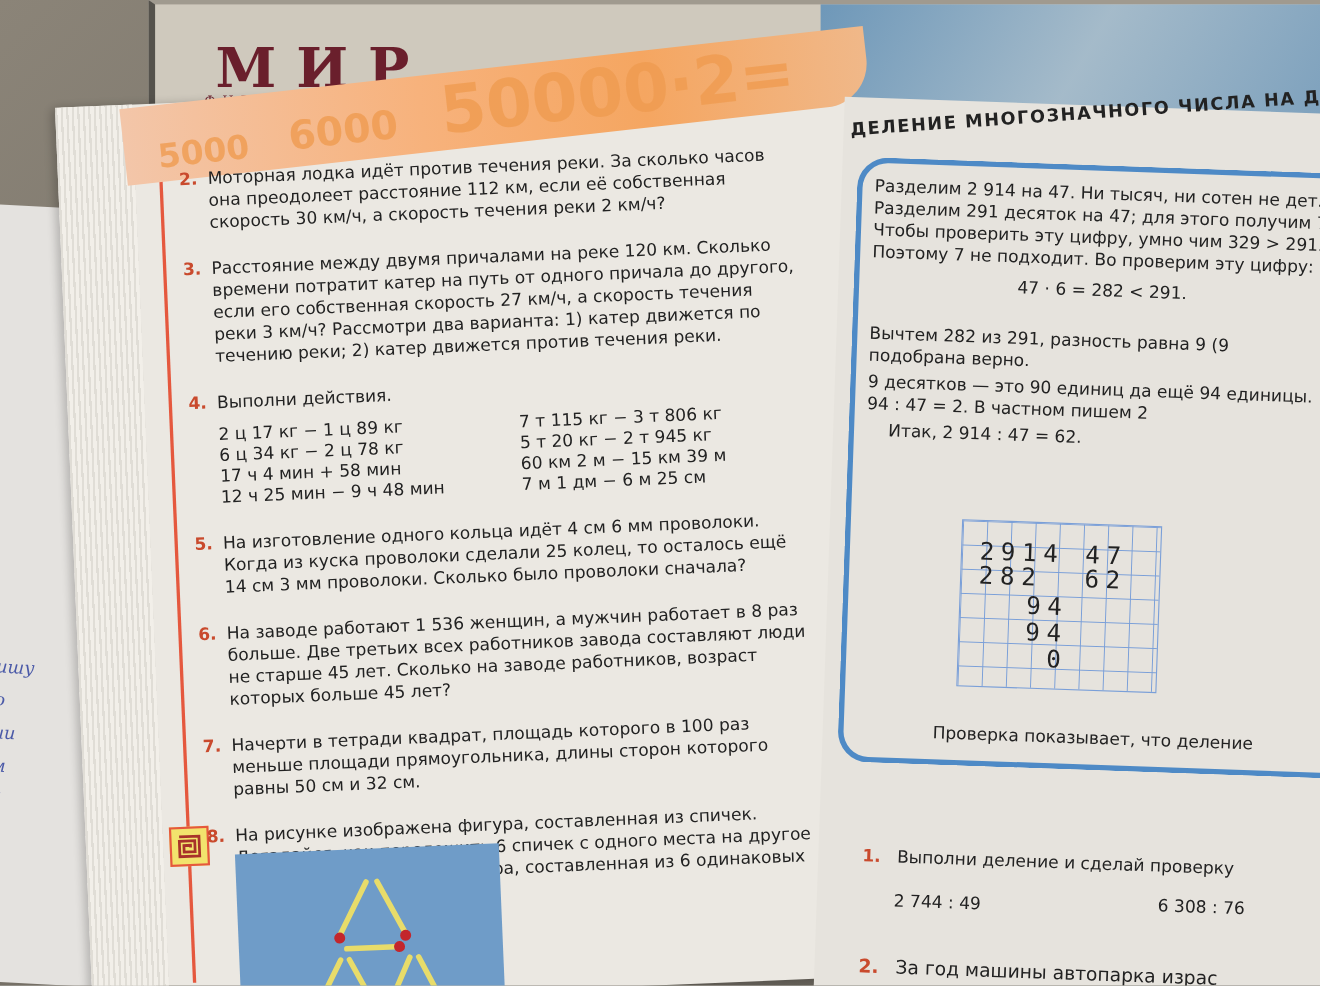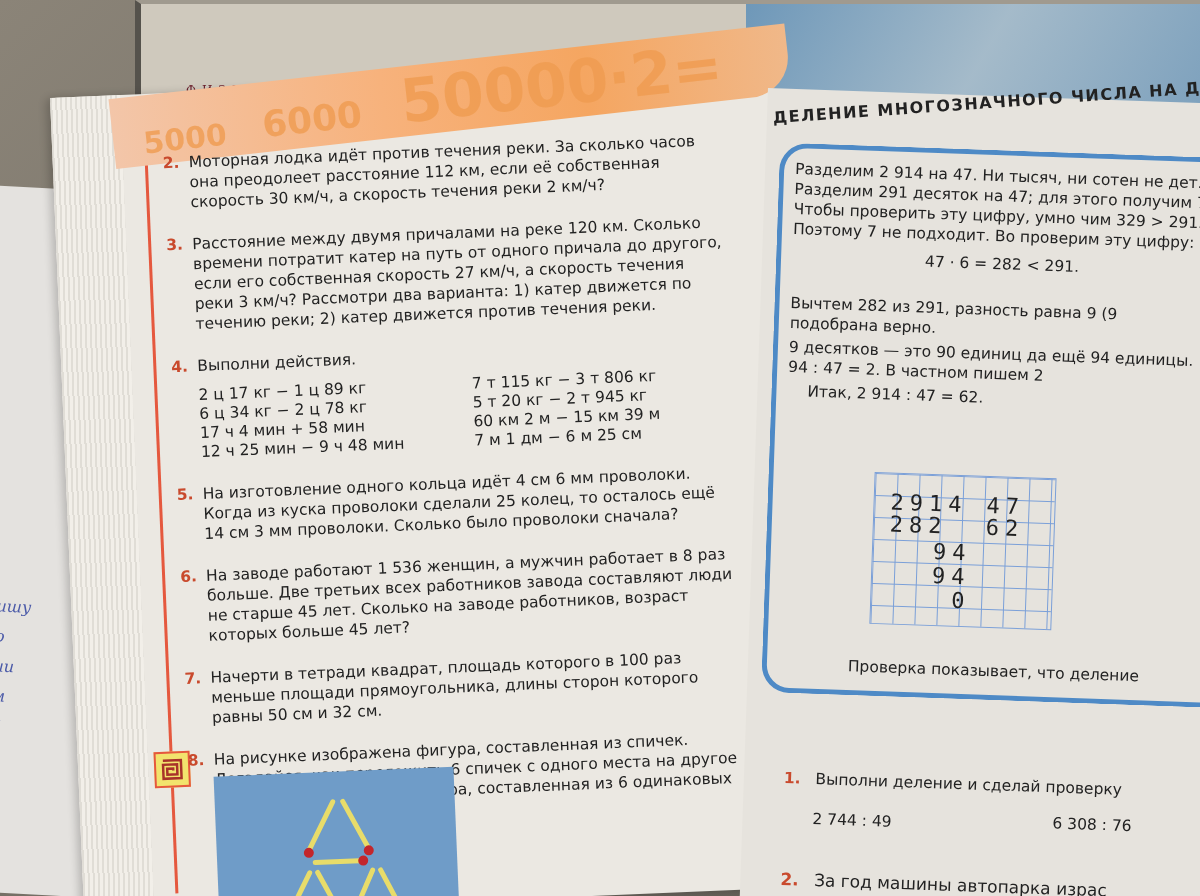--- a/index.html
+++ b/index.html
@@ -34,20 +34,21 @@
   .rtask{position:absolute;left:40px;font-size:15.5px;color:#222;}
   .rtask .num{font-weight:bold;color:#c94a2d;margin-right:10px;}
 </style>
 </head>
 <body>
 
 <div class="desk"></div>
 
 <div class="poster">
   <div class="poster-map"></div>
+  <div class="poster-title">МИР</div>
   <div class="poster-sub">ФИЗИЧЕ</div>
 </div>
 
 <div class="notebook">
   <span class="hw" style="left:100px;top:190px">4</span>
   <span class="hw" style="left:100px;top:220px">5</span>
   <span class="hw" style="left:20px;top:410px">ишу</span>
   <span class="hw" style="left:20px;top:440px">о</span>
   <span class="hw" style="left:20px;top:470px">ии</span>
   <span class="hw" style="left:20px;top:500px">м</span>

